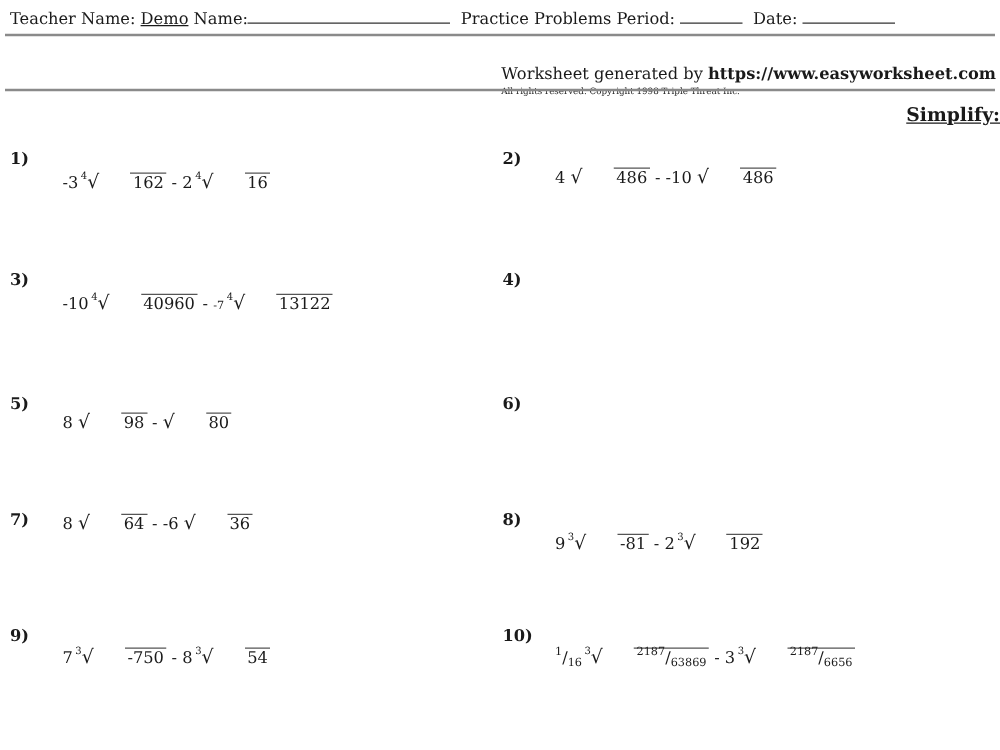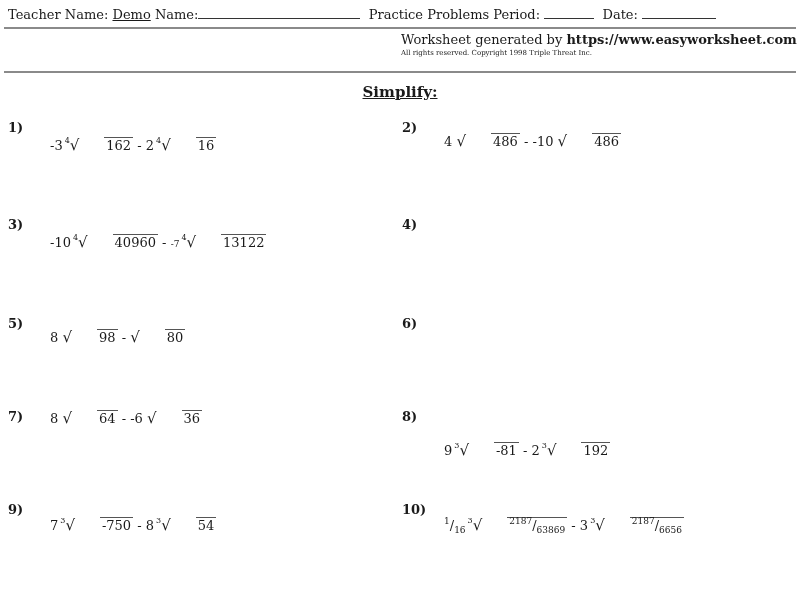--- a/index.html
+++ b/index.html
@@ -6,26 +6,26 @@
   body {
     width: 800px; height: 600px; overflow: hidden; position: relative;
     font-family: "DejaVu Serif", serif; color: #1a1a1a;
   }
   .header-line {
     position: absolute; left: 8px; top: 6px; font-size: 13px; white-space: nowrap;
   }
   .header-line .u { text-decoration: underline; }
   .blank { display: inline-block; border-bottom: 1px solid #333; height: 12px; vertical-align: baseline; }
   .rule { position: absolute; left: 4px; right: 4px; height: 2px; background: #8a8a8a; }
-  .credit { position: absolute; left: 401px; top: 32px; }
+  .credit { position: absolute; left: 401px; top: 52px; }
   .credit .gen { font-size: 13px; white-space: nowrap; }
   .credit .gen b { font-weight: bold; }
   .credit .copy { font-size: 7px; margin-top: 2px; white-space: nowrap; }
   .instruction {
-    position: absolute; left: 0; right: 0; top: 83px; text-align: center;
+    position: absolute; left: 0; right: 0; top: 83px; text-align: right;
     font-weight: bold; font-size: 15px; text-decoration: underline;
   }
   .problem { position: absolute; width: 380px; height: 90px; }
   .pnum { position: absolute; left: 0; top: 0; font-weight: bold; font-size: 13px; }
   .expr { position: absolute; left: 42px; top: 15px; font-size: 13px; white-space: nowrap; }
   .idx { font-size: 8px; vertical-align: 7px; margin-left: 2px; }
   .rad { font-size: 15px; }
   .radicand { border-top: 1px solid #555; padding: 0 2px; margin-left: 25px; }
   .sm { font-size: 9px; }
   .sup { font-size: 9px; vertical-align: 6px; }
@@ -97,21 +97,21 @@
 
 <div class="problem" style="left:8px;top:409px">
   <span class="pnum">7)</span>
   <span class="expr" style="top:0">
     <span>8</span> <span class="rad">√</span><span class="radicand">64</span> <span> - </span><span>-6</span> <span class="rad">√</span><span class="radicand">36</span>
   </span>
 </div>
 
 <div class="problem" style="left:402px;top:409px">
   <span class="pnum">8)</span>
-  <span class="expr" style="top:32px">
+  <span class="expr" style="top:16px">
     <span>9</span><span class="idx">3</span><span class="rad">√</span><span class="radicand">-81</span> <span> - </span><span>2</span><span class="idx">3</span><span class="rad">√</span><span class="radicand">192</span>
   </span>
 </div>
 
 <div class="problem" style="left:8px;top:502px">
   <span class="pnum">9)</span>
   <span class="expr" style="top:14px">
     <span>7</span><span class="idx">3</span><span class="rad">√</span><span class="radicand">-750</span><span> - </span><span>8</span><span class="idx">3</span><span class="rad">√</span><span class="radicand">54</span>
   </span>
 </div>

